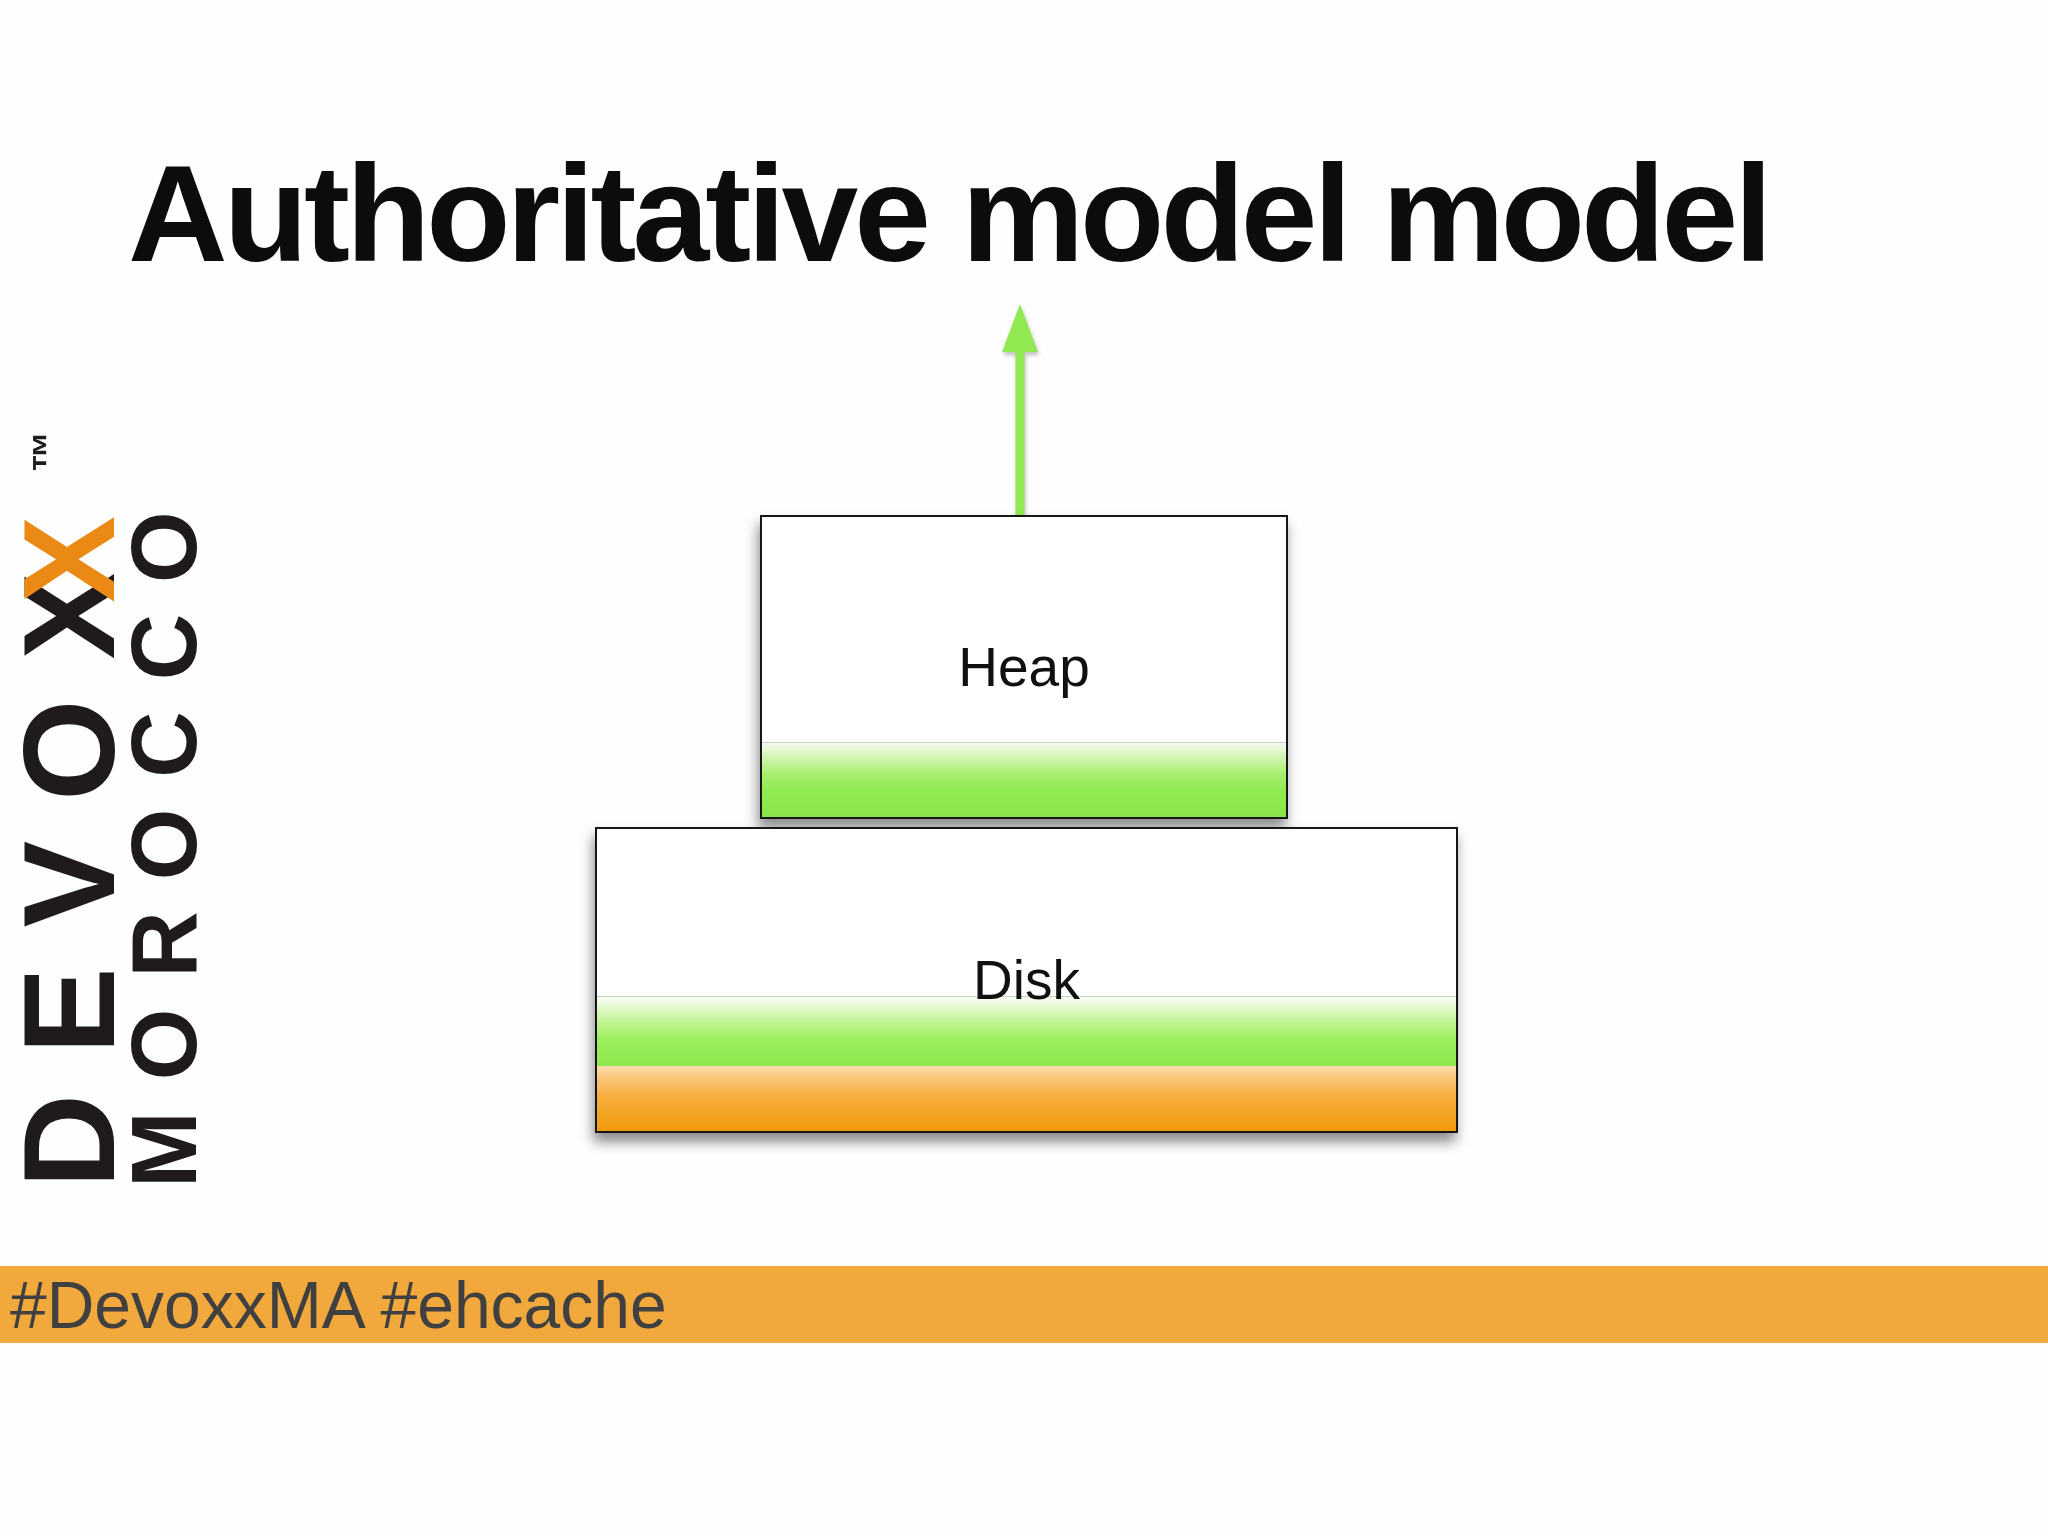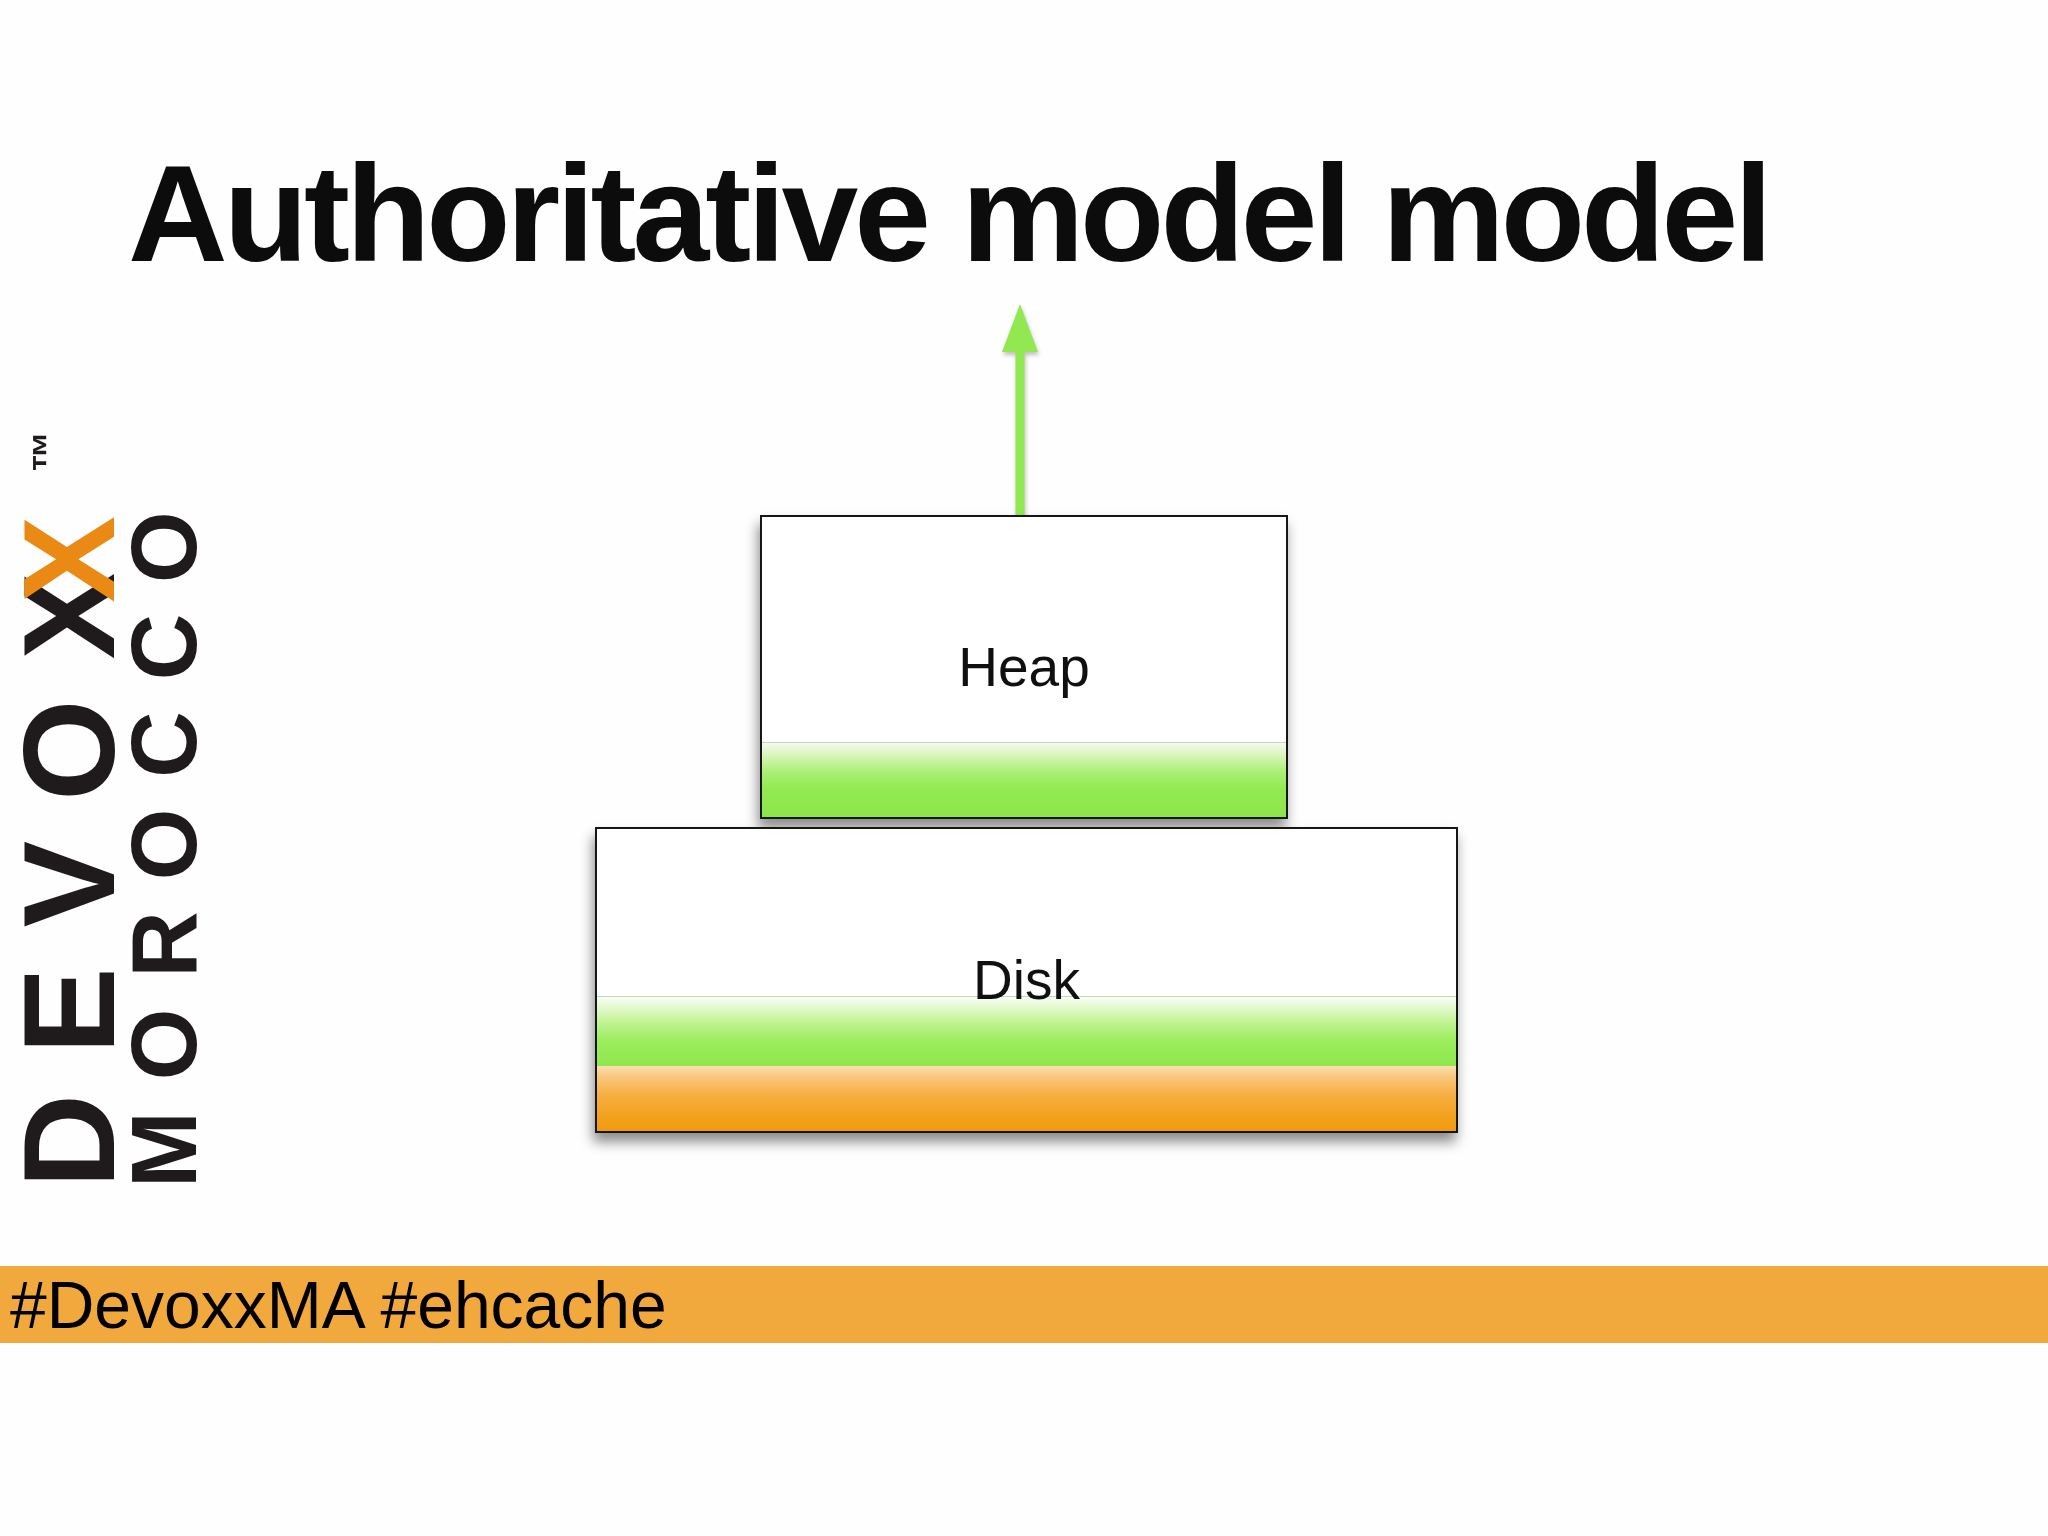--- a/index.html
+++ b/index.html
@@ -91,21 +91,21 @@
   }
 
   
   .footer-bar{
     position:absolute;left:0;right:0;top:1266px;height:77px;
     background:var(--bar-orange);
     display:flex;align-items:center;justify-content:space-between;
     padding:0 16px 0 10px;box-sizing:border-box;
   }
   .footer-text{
-    font-size:66px;color:#000000;line-height:1;white-space:nowrap;
+    font-size:66px;color:#404040;line-height:1;white-space:nowrap;
   }
 </style>
 </head>
 <body>
 
 <div class="slide">
 
   <div class="title">Authoritative model model</div>
 
   <div>

